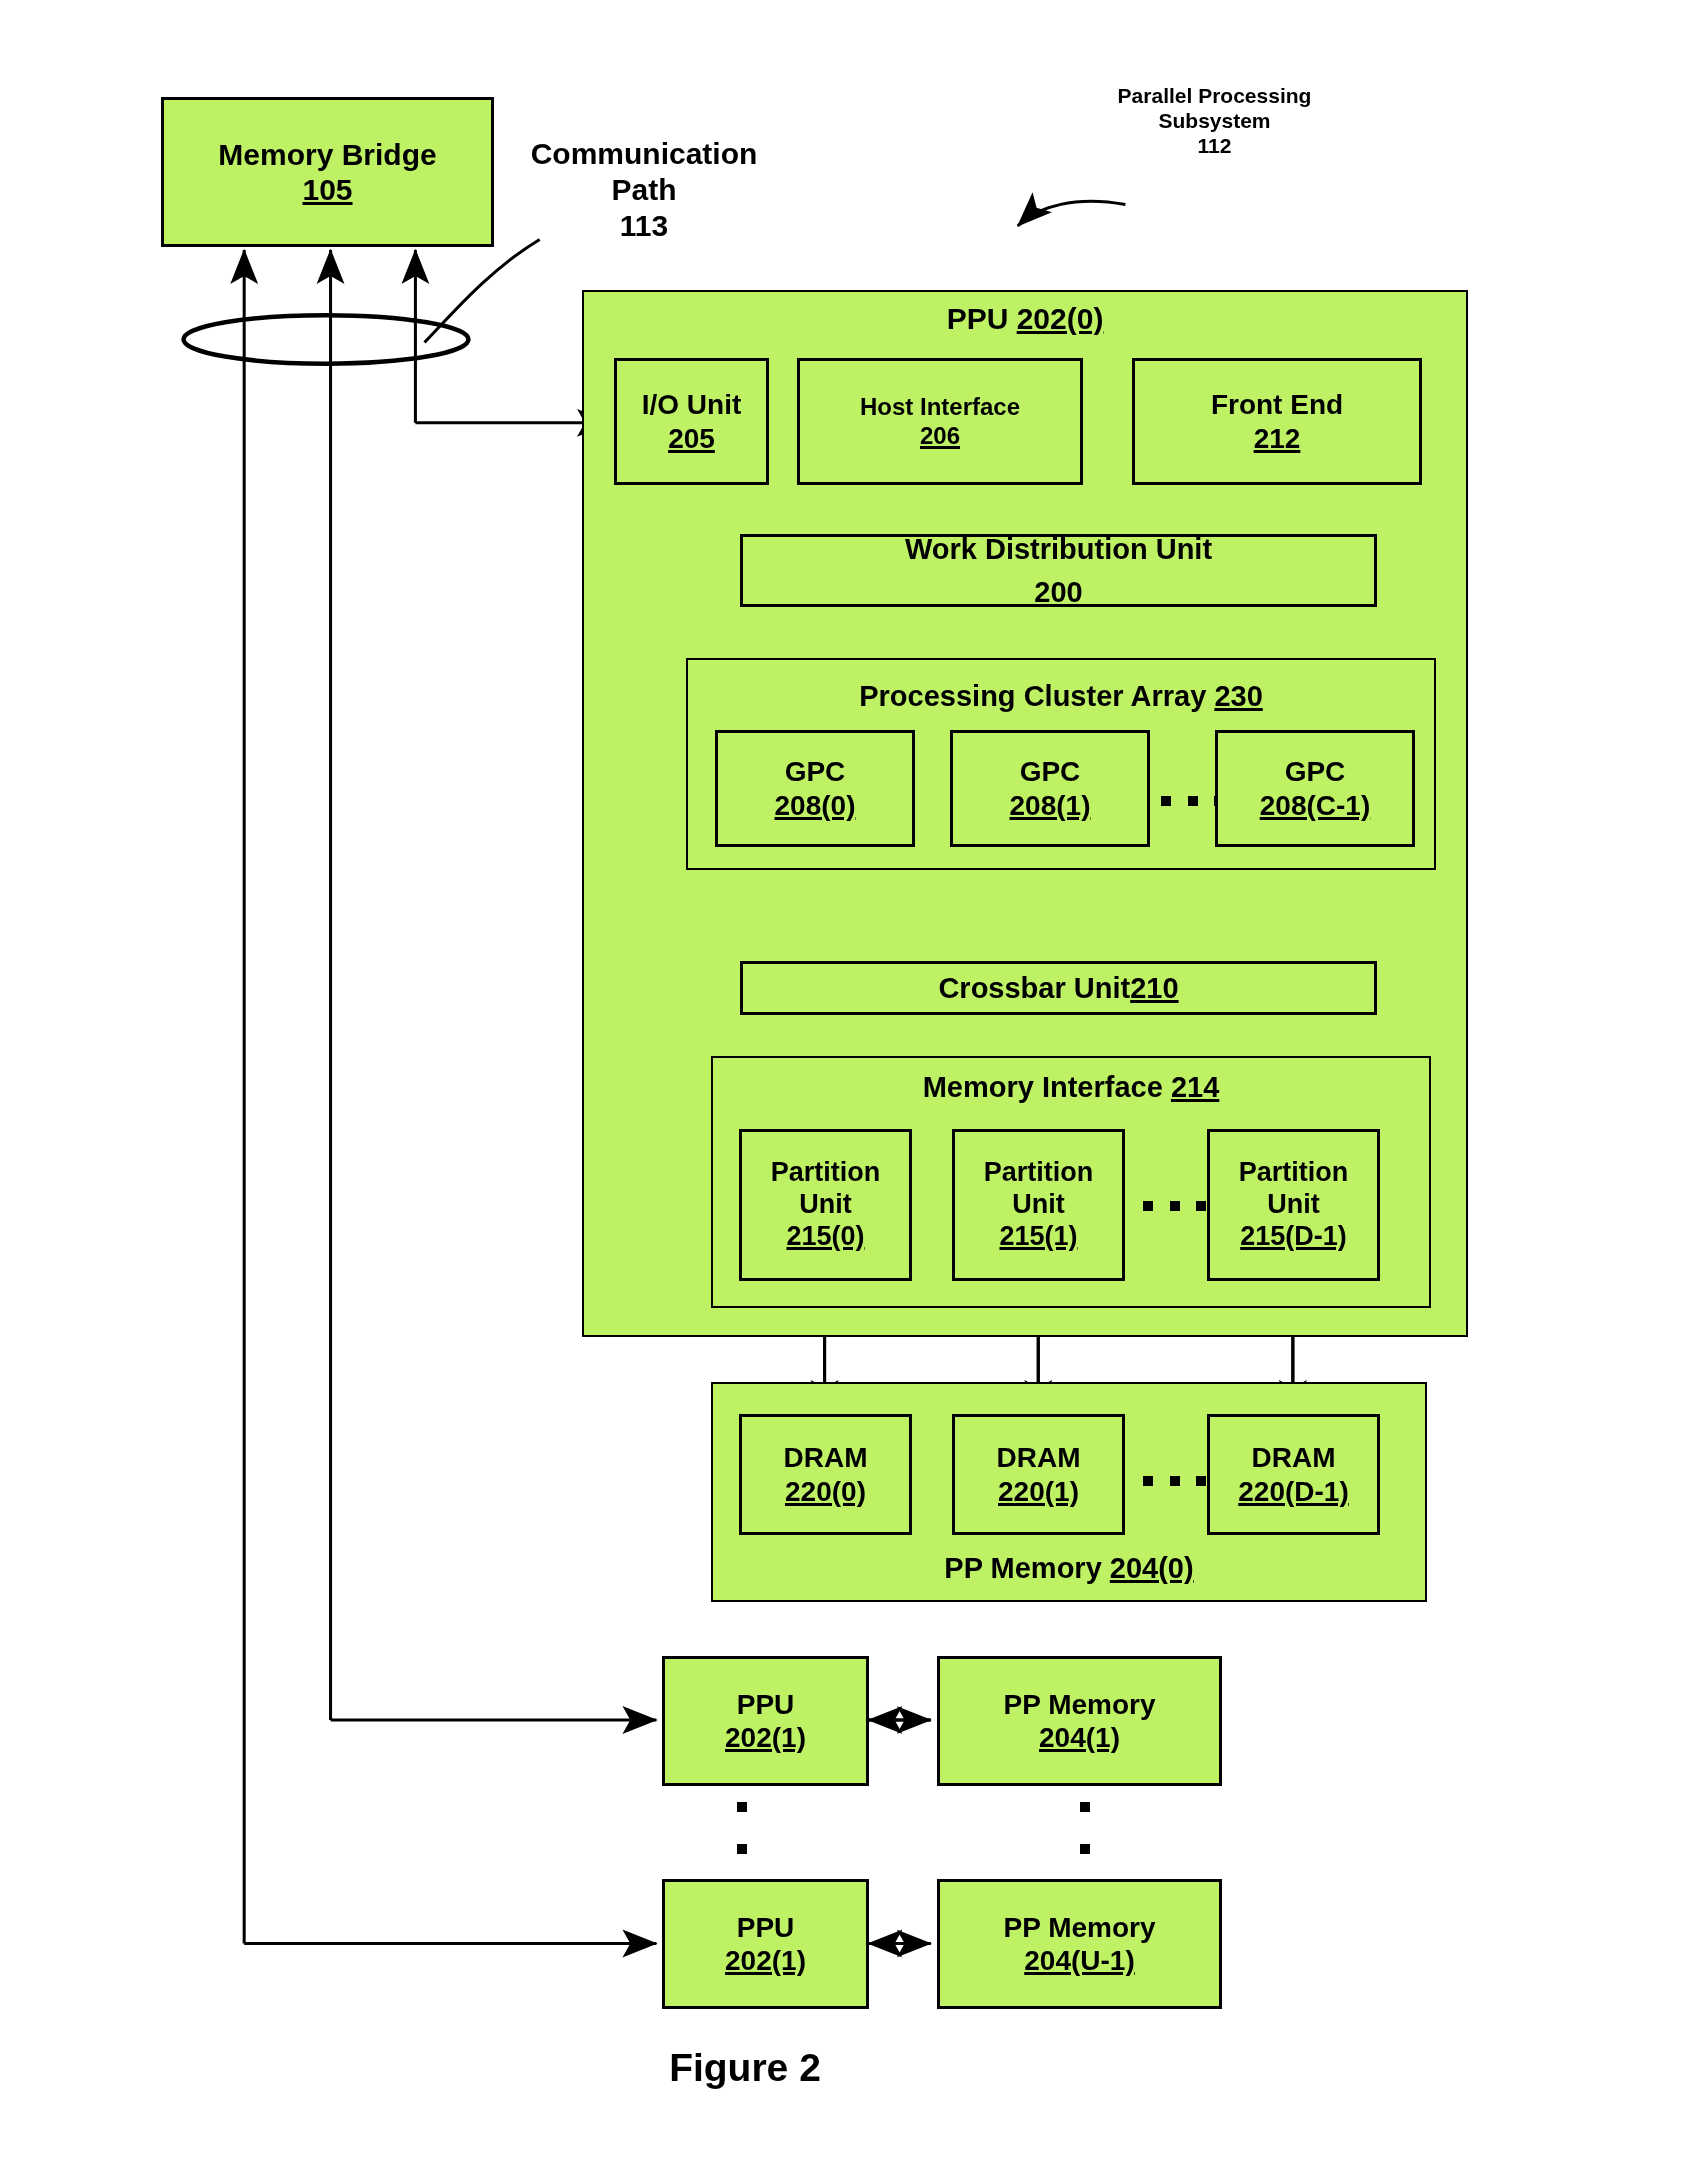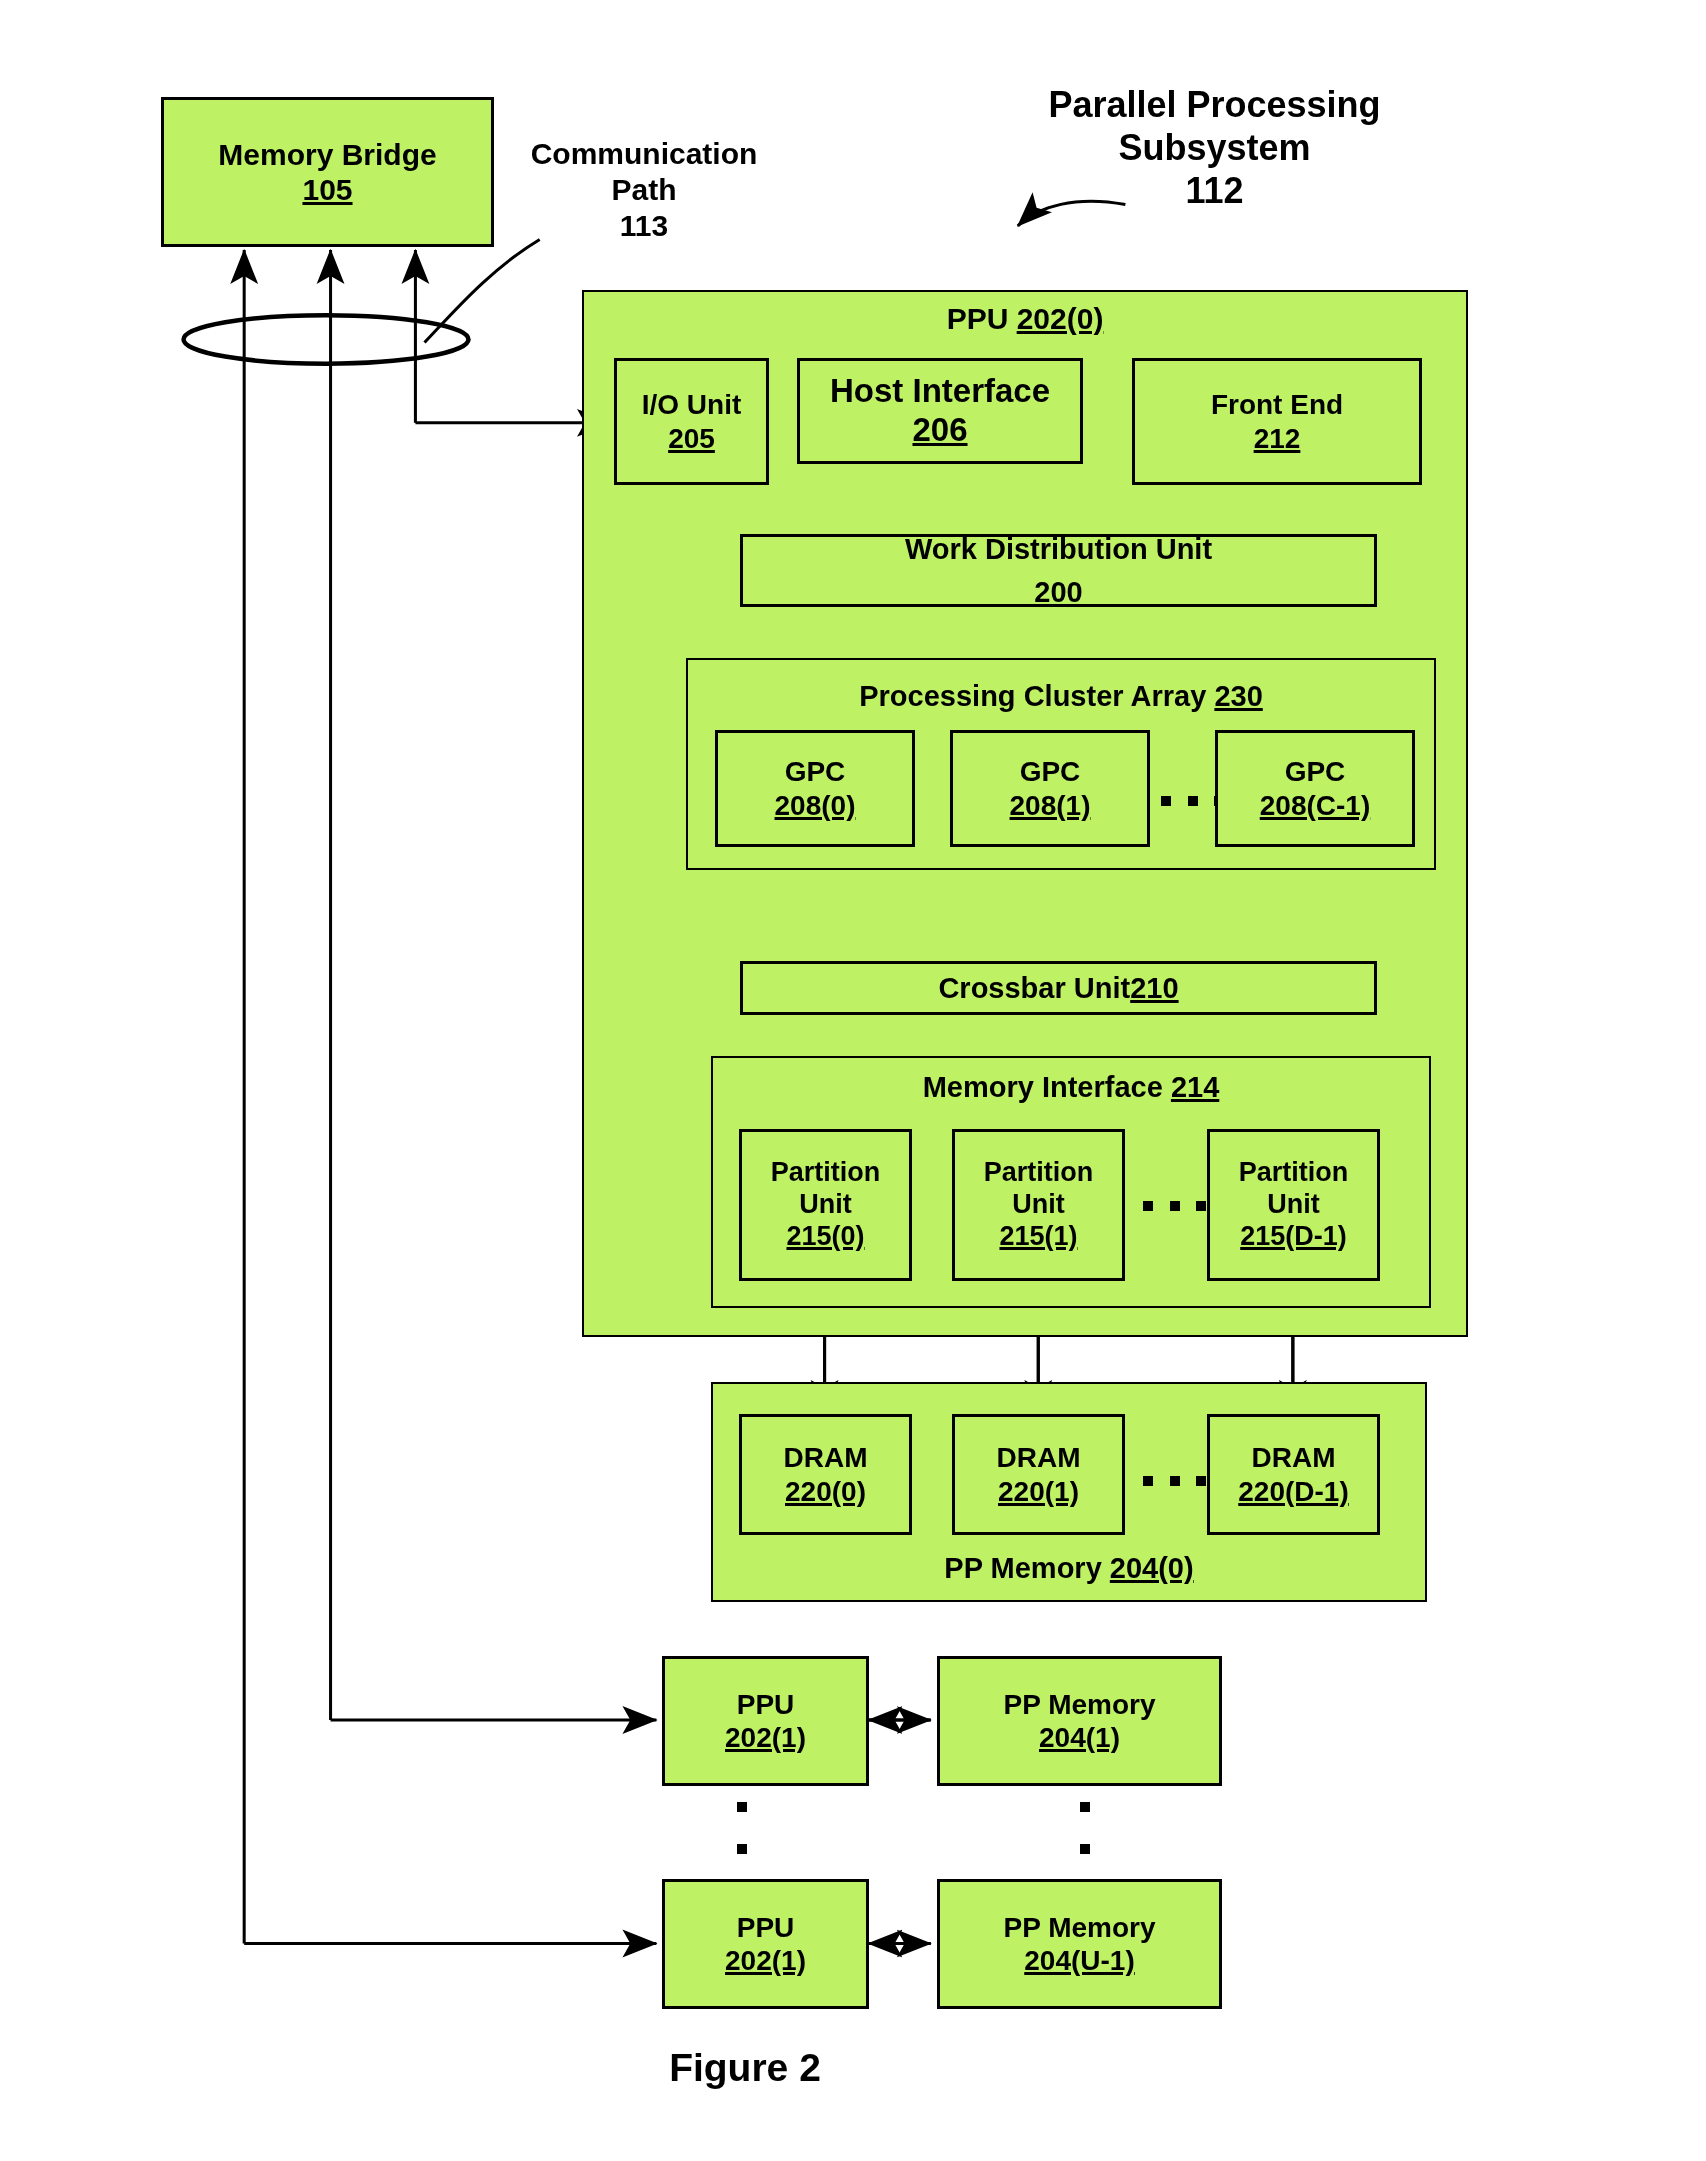--- a/index.html
+++ b/index.html
@@ -108,39 +108,39 @@
     <span class="lbl">Memory Bridge</span>
     <span class="num">105</span>
   </div>
 
   <div class="ftext" style="left:500px;top:136px;width:288px;font-size:30px;">
     <span>Communication</span><br>
     <span>Path</span><br>
     <span>113</span>
   </div>
 
-  <div class="ftext" style="left:1025px;top:83px;width:379px;font-size:36px;">
+  <div class="ftext" style="left:1025px;top:83px;width:379px;font-size:21px;">
     <span>Parallel Processing</span><br>
     <span>Subsystem</span><br>
     <span>112</span>
   </div>
 
   <div class="box outer" style="left:582px;top:290px;width:886px;height:1047px;justify-content:flex-start;">
     <div style="margin-top:9px;font-size:30px;">
       <span>PPU</span>
       <span class="inline-num">202(0)</span>
     </div>
   </div>
 
   <div class="box" style="left:614px;top:358px;width:155px;height:127px;font-size:28px;">
     <span class="lbl">I/O Unit</span>
     <span class="num">205</span>
   </div>
 
-  <div class="box" style="left:797px;top:358px;width:286px;height:106px;font-size:33px;">
+  <div class="box" style="left:797px;top:358px;width:286px;height:127px;font-size:24px;">
     <span class="lbl">Host Interface</span>
     <span class="num">206</span>
   </div>
 
   <div class="box" style="left:1132px;top:358px;width:290px;height:127px;font-size:28px;">
     <span class="lbl">Front End</span>
     <span class="num">212</span>
   </div>
 
   <div class="box" style="left:740px;top:534px;width:637px;height:73px;font-size:29px;

